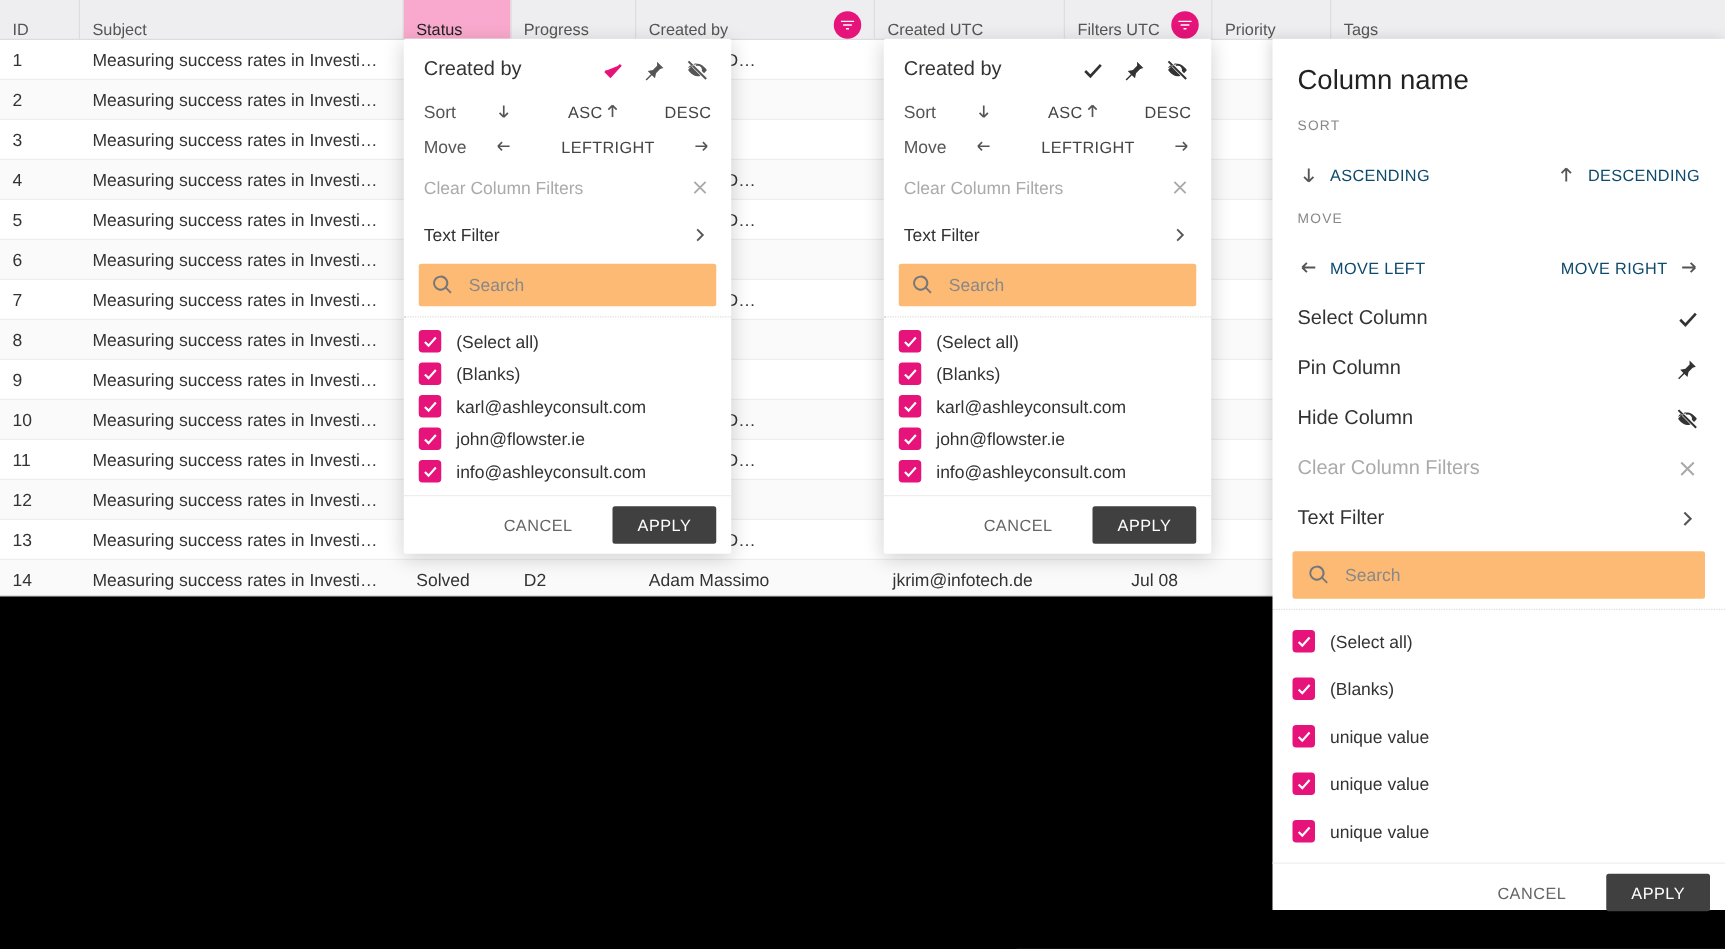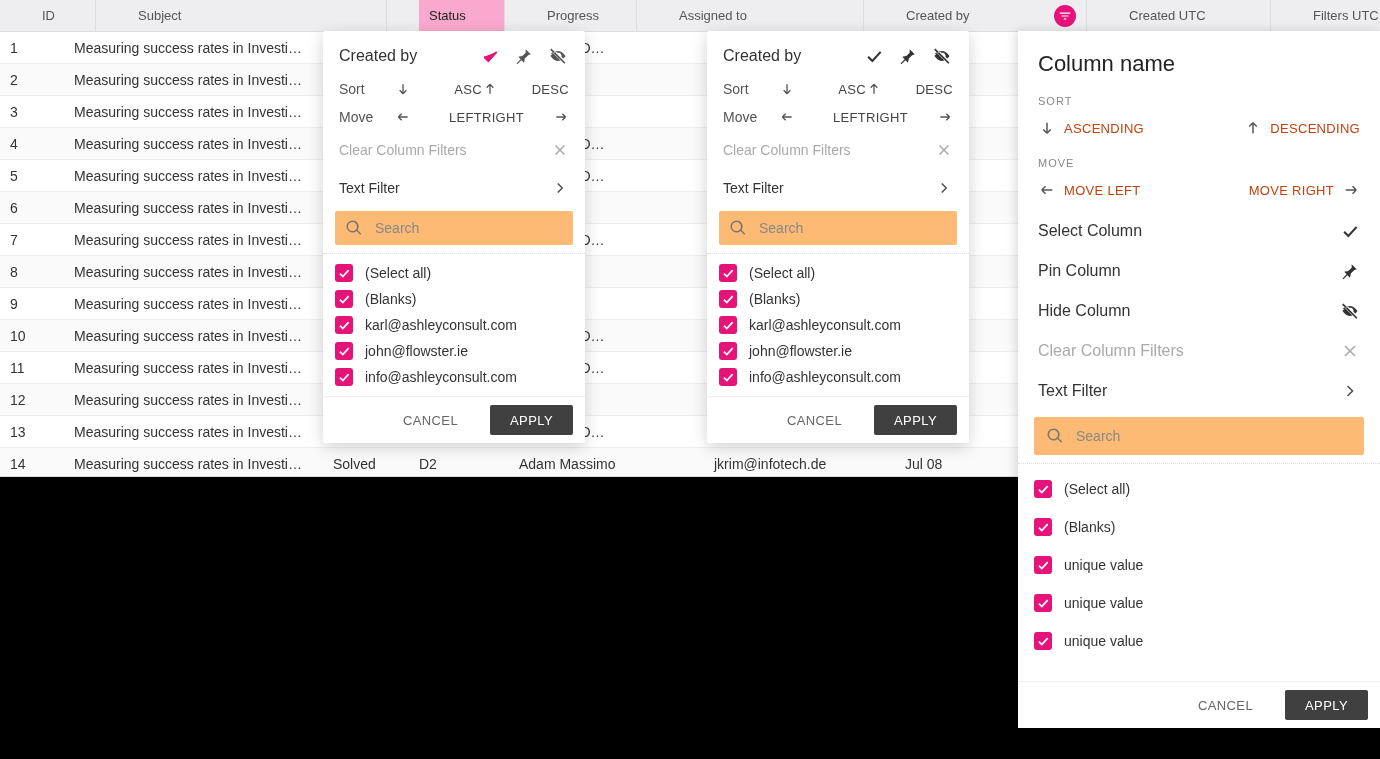--- a/index.html
+++ b/index.html
@@ -24,30 +24,29 @@
   }
   .grid-header {
     display: flex;
     height: 32px;
     background: #eeeef0;
     border-bottom: 1px solid #ddd;
     flex-shrink: 0;
   }
   .col-head {
     display: flex;
-    align-items: center;
+    align-items: flex-end;
     padding: 0 10px;
     border-right: 1px solid #ddd;
     font-size: 13px;
     color: #555;
     position: relative;
     cursor: pointer;
     user-select: none;
     flex-shrink: 0;
-    margin-left: 32px;
   }
   .col-head.selected { background: #f9a9cd; color: #222; }
   .filter-badge {
     width: 22px; height: 22px;
     border-radius: 50%;
     background: #e6137a;
     display: inline-flex;
     align-items: center; justify-content: center;
     margin-left: auto;
   }
@@ -237,23 +236,24 @@
     padding: 6px 20px 6px 20px;
   }
   .big-panel .dual-btns .bbt {
     flex: 1;
     display: flex;
     align-items: center;
     gap: 8px;
     font-size: 13px;
     font-weight: 500;
     letter-spacing: 0.3px;
-    color: #c2410c;
+    color: #0c4a6e;
     cursor: pointer;
     padding: 6px 0;
+    margin-top: 12px;
   }
   .big-panel .dual-btns .bbt.right { justify-content: flex-end; }
   .big-panel .dual-btns svg { width: 18px; height: 18px; }
 
   .big-panel .action-row {
     display: flex;
     align-items: center;
     padding: 10px 20px;
     font-size: 16px;
     color: #333;
@@ -277,23 +277,20 @@
         <span>ID</span>
       </div>
     <div class="col-head c-subject">
         <span>Subject</span>
       </div>
     <div class="col-head c-status selected">
         <span>Status</span>
       </div>
     <div class="col-head c-progress">
         <span>Progress</span>
-      </div>
-    <div class="col-head c-assigned">
-        <span>Assigned to</span>
       </div>
     <div class="col-head c-createdby">
       <span>Created by</span>
       <span class="filter-badge">
         <svg viewBox="0 0 24 24">
             <path d="M3 6h18v2H3zM6 11h12v2H6zM10 16h4v2h-4z"></path>
           </svg>
       </span>
     </div>
     <div class="col-head c-createdutc">

